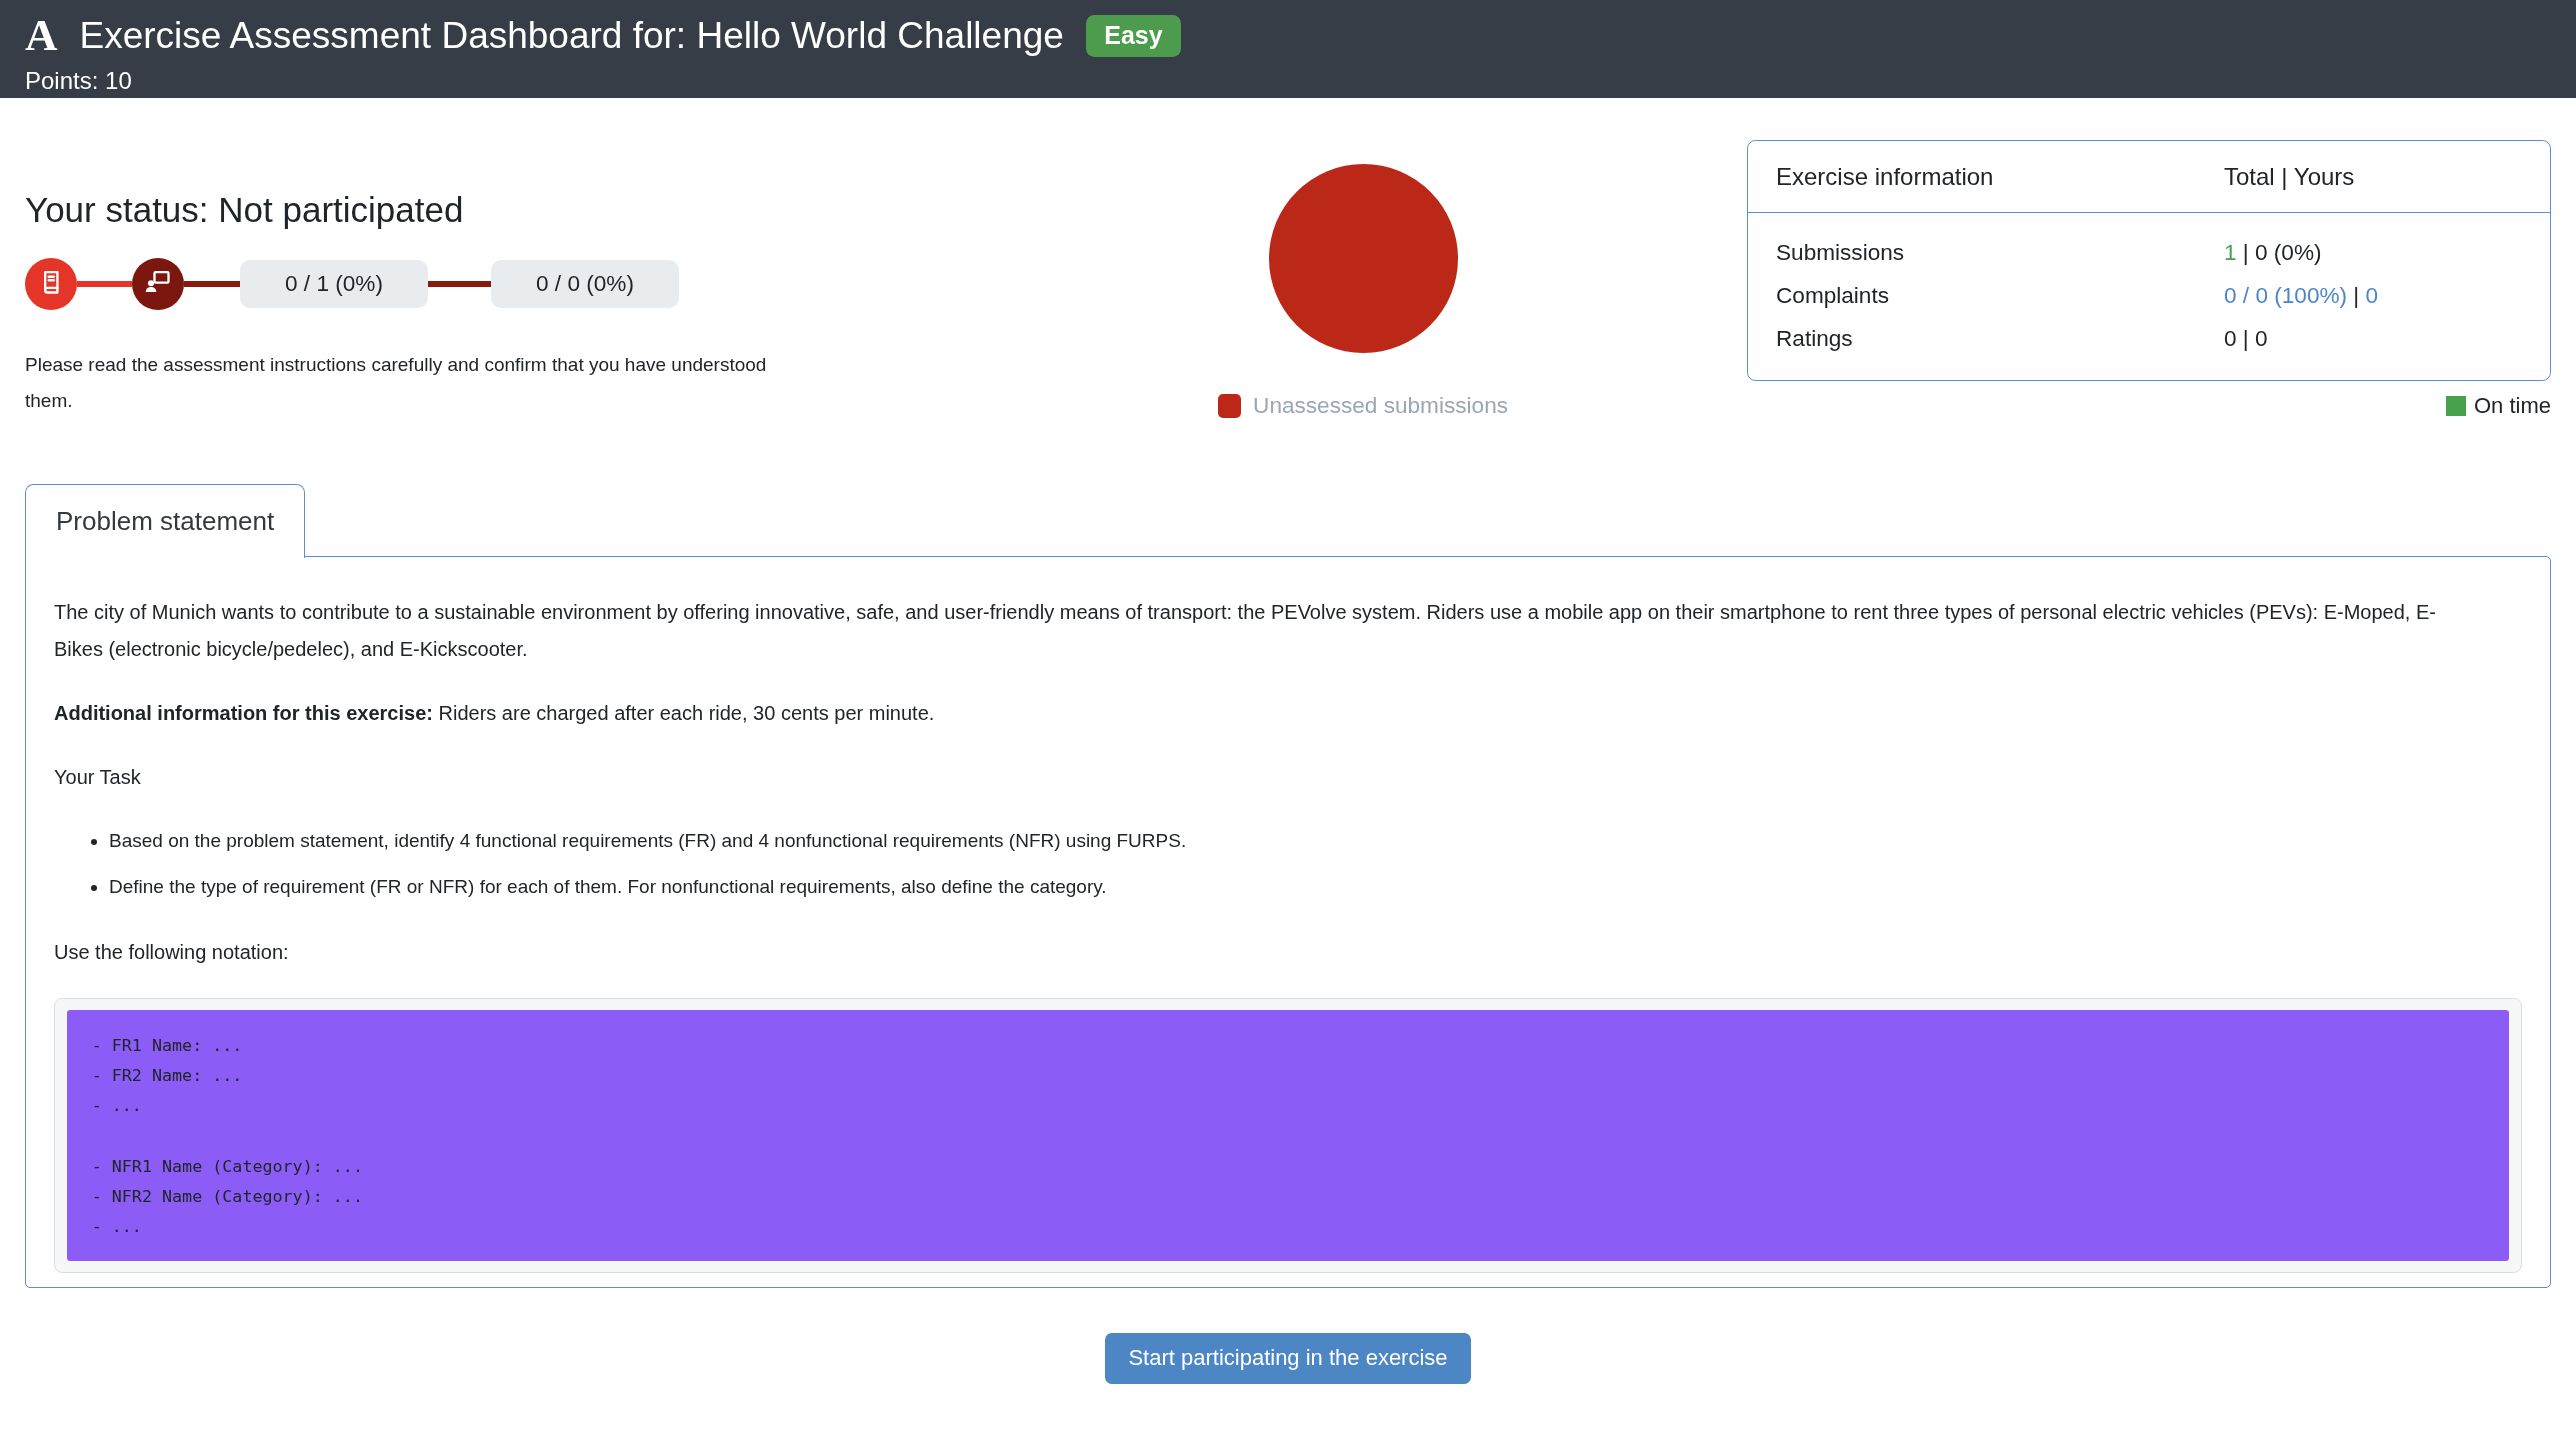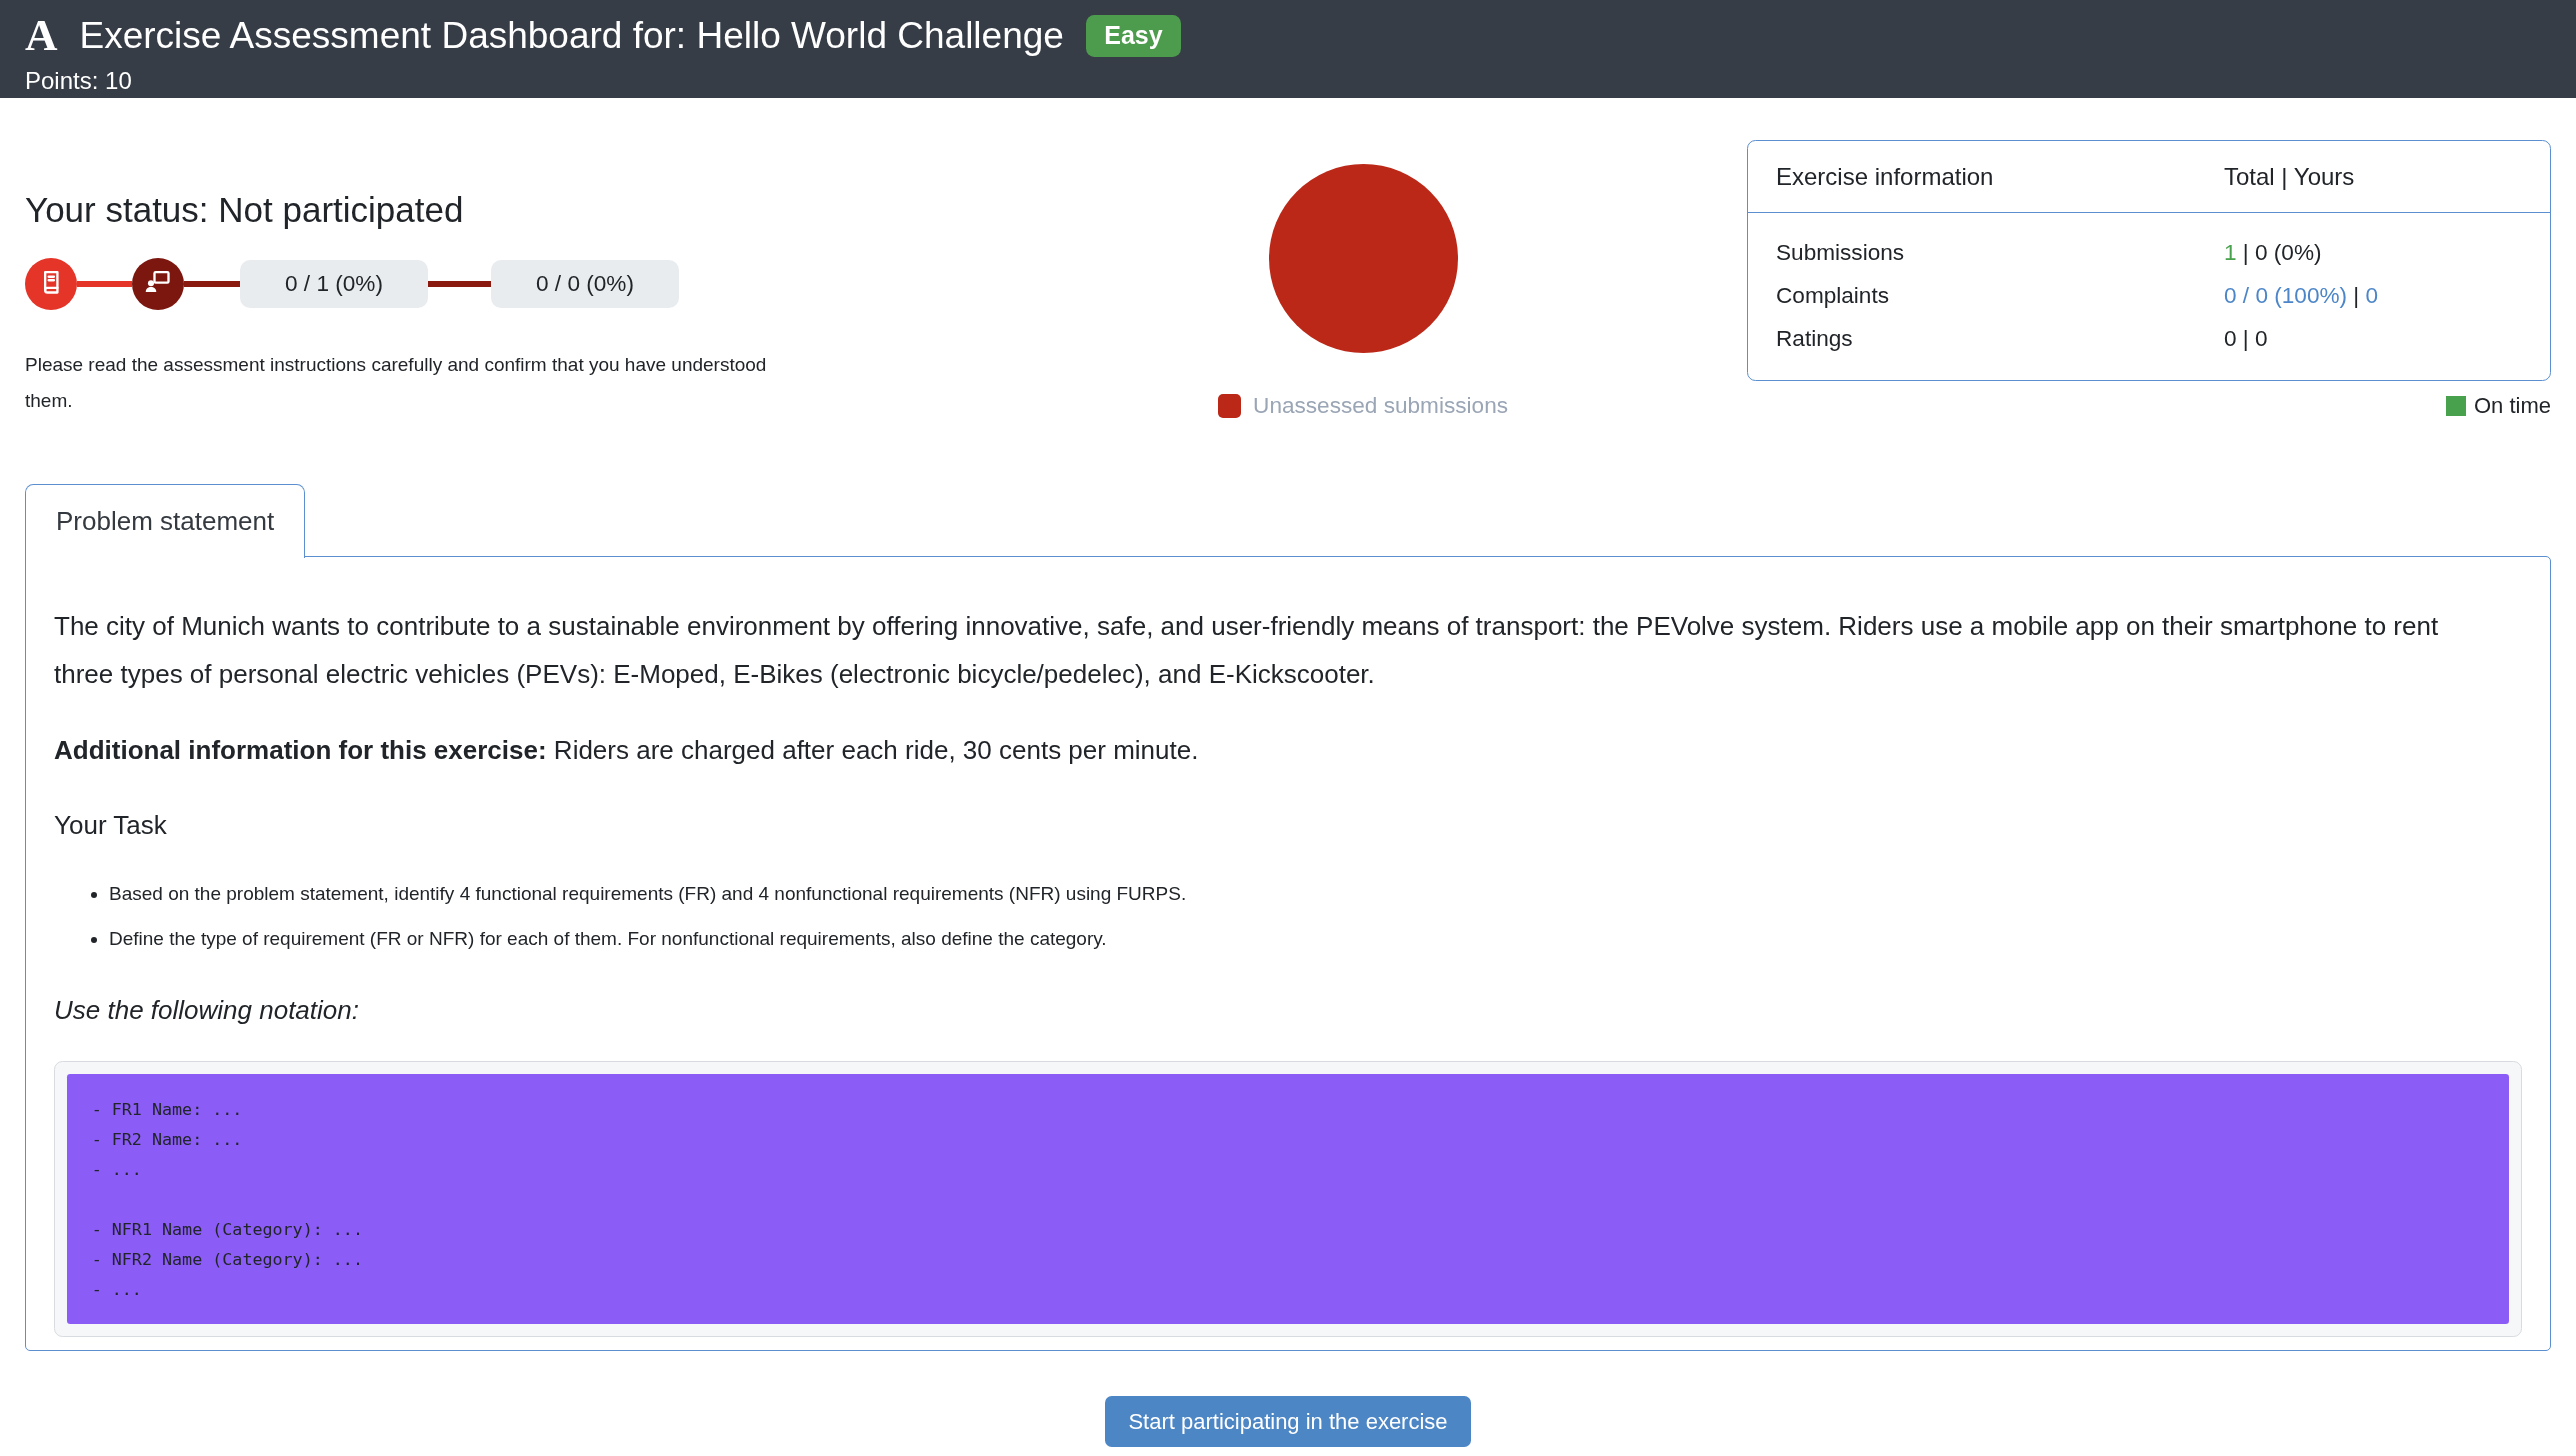--- a/index.html
+++ b/index.html
@@ -63,25 +63,25 @@
   .ontime .sw { width:20px; height:20px; background:#48a14c; flex:none; }
 
   
   .problem { margin-top:65px; }
   .tab { display:inline-block; position:relative; z-index:2; background:#fff;
          border:1.7px solid #5b8fd0; border-bottom:none; border-radius:8.4px 8.4px 0 0;
          height:74px; line-height:72px; padding:0 30px; font-size:26px; color:#343a40;
          margin-bottom:-1.7px; cursor:pointer; }
   .panel { position:relative; z-index:1; background:#fff; border:1.7px solid #5b8fd0;
            border-radius:0 5px 5px 5px; padding:33px 28px 13.4px 28px; }
-  .panel p { margin:12px 0 27px 0; font-size:26px; line-height:1.85; }
+  .panel p { margin:4px 0 27px 0; font-size:20px; line-height:1.85; }
   .p-intro { max-width:2424px; margin-bottom:30px; }
   .panel ul { margin:0 0 30px 0; padding-left:55px; }
   .panel li { font-size:19px; line-height:1.85; margin-bottom:10px; }
-  .notation-intro { margin-bottom:18.4px;font-style:italic; }
+  .notation-intro { margin-bottom:18.4px; }
   .codewrap { background:#f6f7f8; border:0.8px solid #d8dbe0; border-radius:8.4px; padding:11.7px; }
   .codewrap pre { margin:0; background:#8b5cf6; border-radius:3.3px; padding:20px 25px;
                   font-family:"DejaVu Sans Mono","Liberation Mono",monospace;
                   font-size:16.7px; line-height:1.8; color:#212529; white-space:pre; }
 
   
   .foot { text-align:center; margin-top:45px; padding-bottom:25px; }
   .foot p { font-size:19px; margin:0 0 23.4px 0; }
   .start-btn { background:#4d86c5; color:#fff; border:none; border-radius:6.7px;
                font-size:22px; padding:12.5px 23.4px; font-family:inherit; cursor:pointer; }

